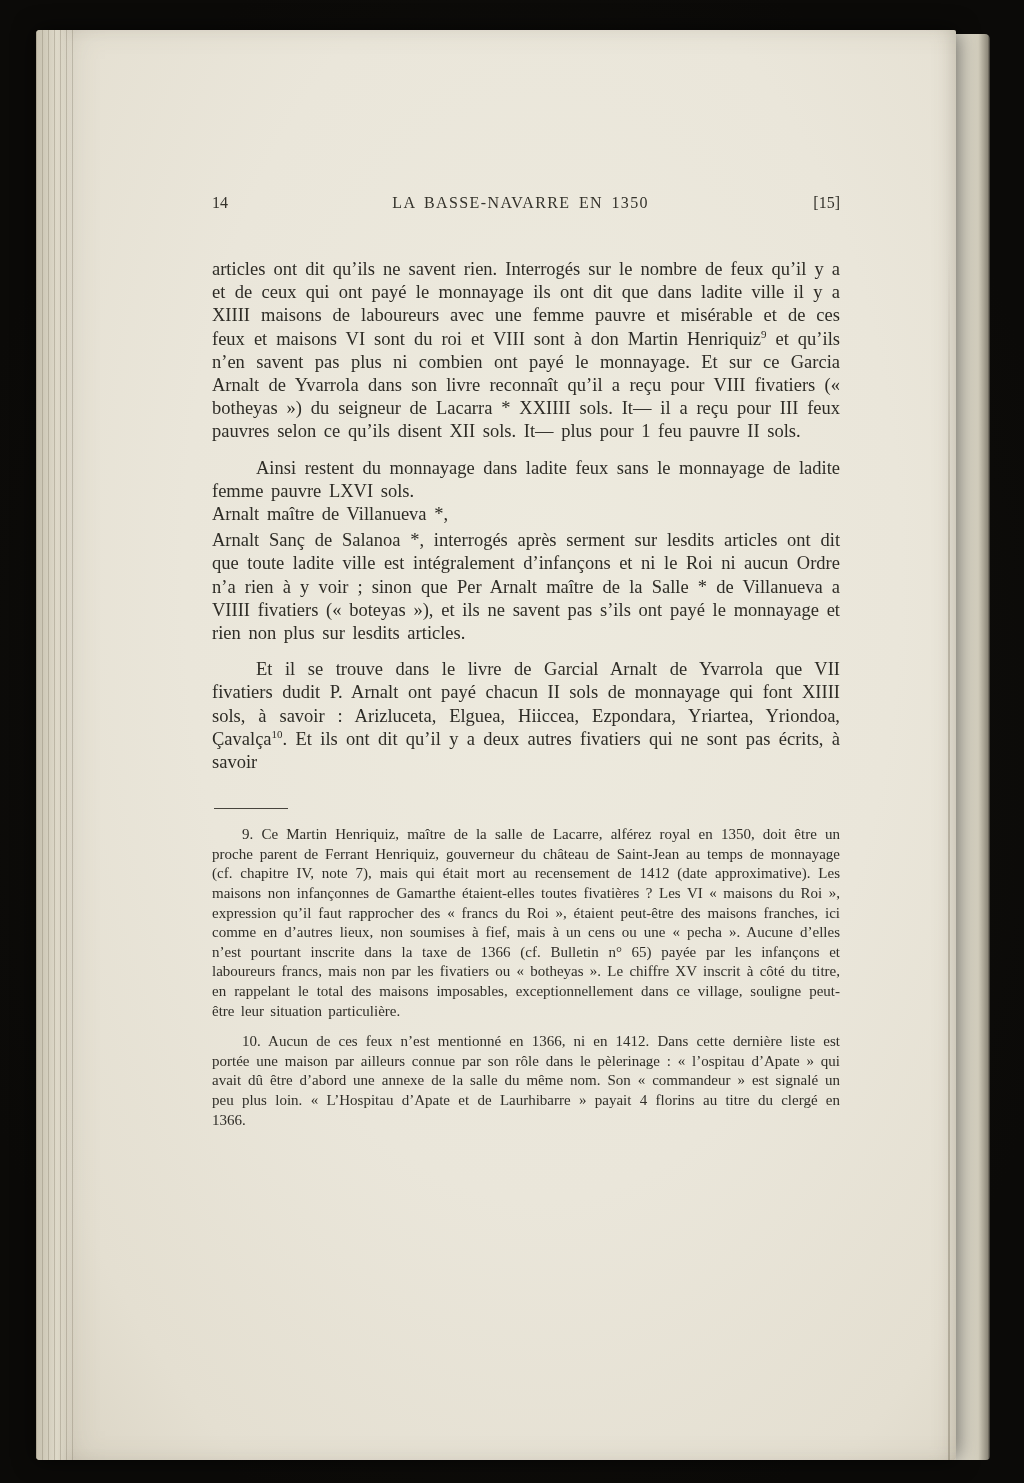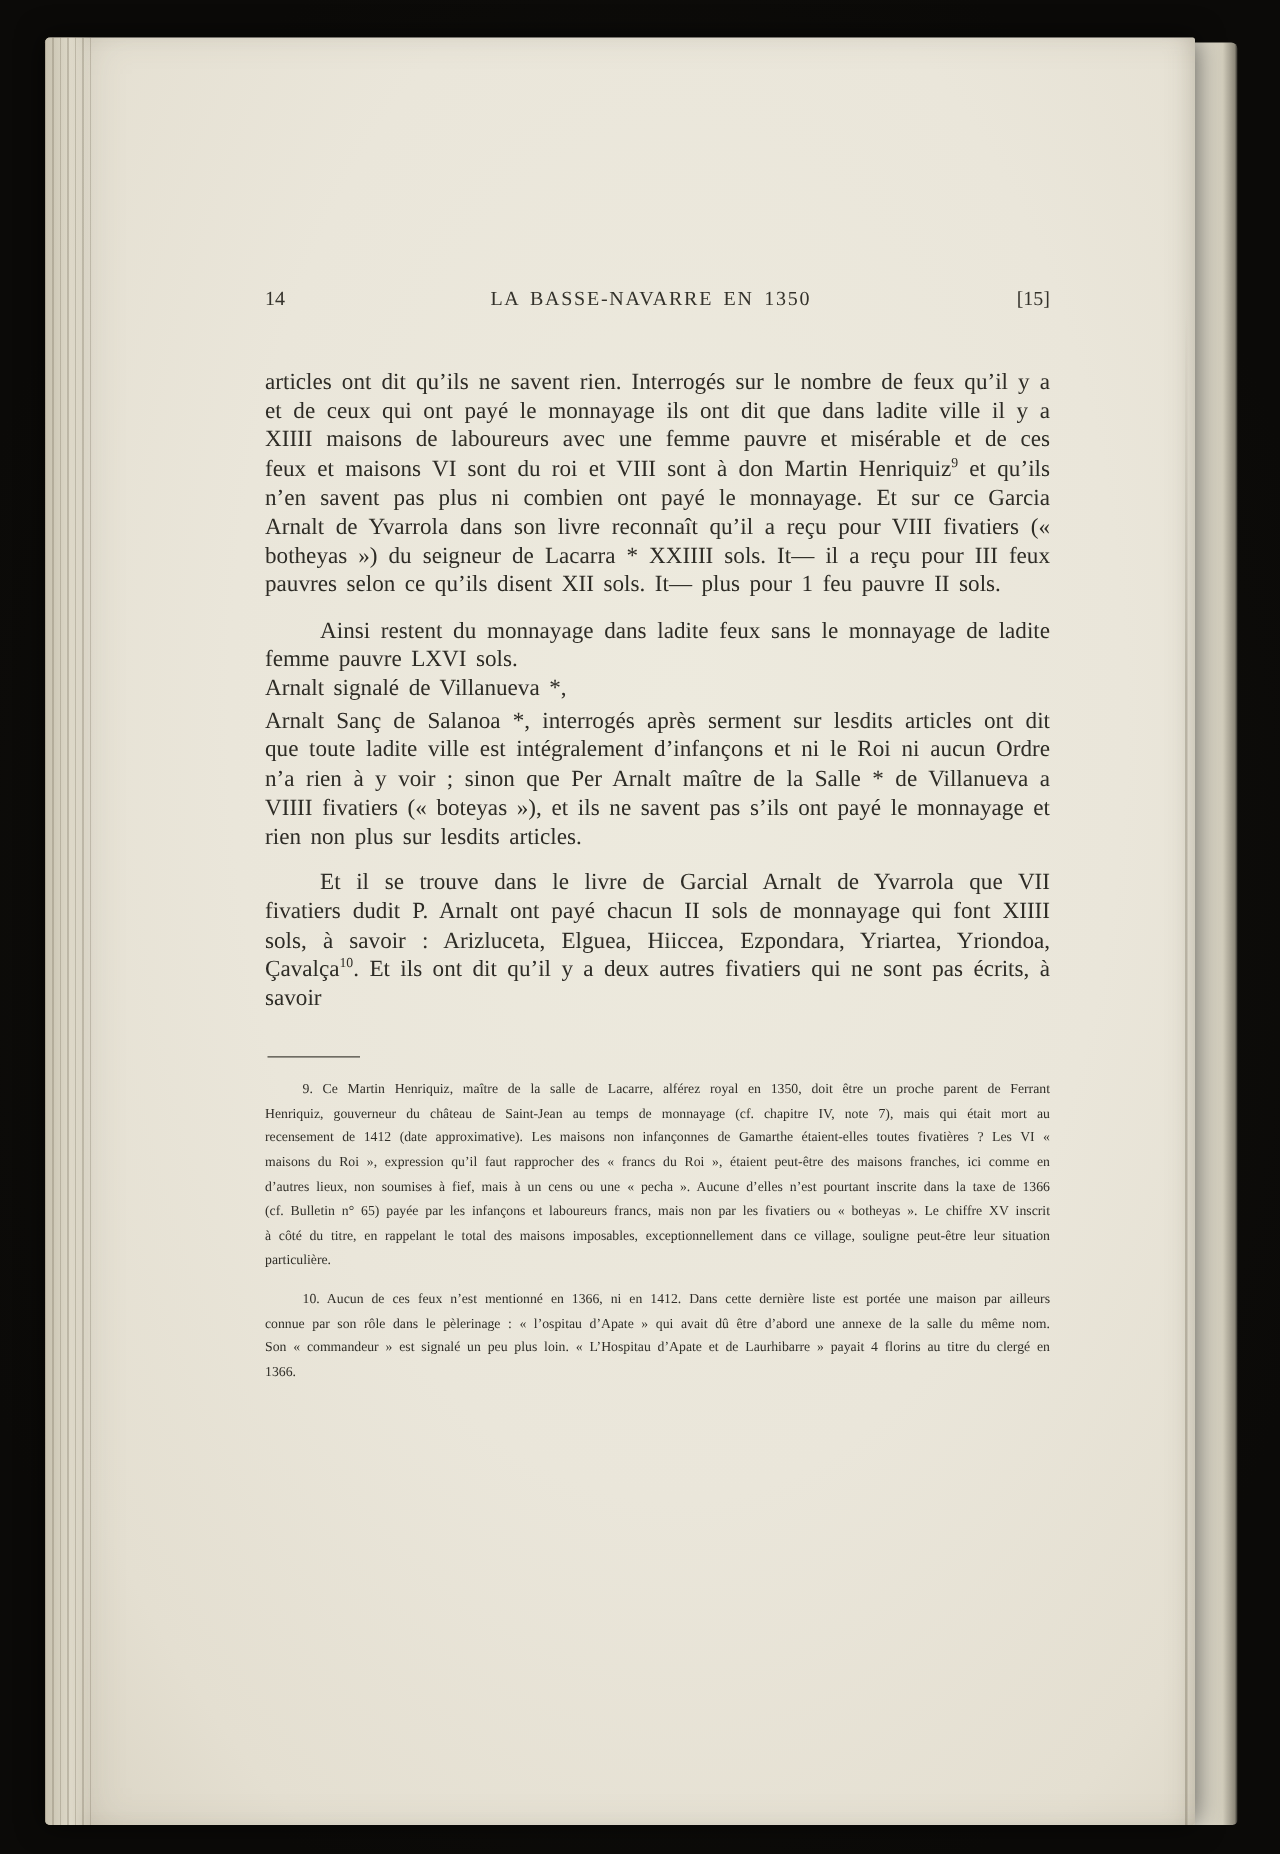--- a/index.html
+++ b/index.html
@@ -75,21 +75,20 @@
   .running-head {
     display: flex;
     justify-content: space-between;
     align-items: baseline;
     font-size: 16px;
     color: #34322b;
   }
   .running-head .head-title {
     letter-spacing: 1.4px;
     word-spacing: 3px;
-    margin-top: 37px;
   }
   .article {
     margin-top: 46px;
     font-size: 18.5px;
     line-height: 23.2px;
     text-align: justify;
     word-spacing: 3px;
   }
   .para { margin: 0; }
   .kind-continuation { margin: 0; }
@@ -111,21 +110,21 @@
     line-height: 0;
   }
   .footnotes { margin-top: 34px; }
   .fn-rule {
     width: 74px;
     height: 0;
     border-top: 1.5px solid #47443d;
     margin: 0 0 16px 2px;
   }
   .footnote {
-    font-size: 11px;
+    font-size: 15px;
     line-height: 19.6px;
     text-align: justify;
     text-indent: 30px;
     word-spacing: 2.5px;
     margin: 0 0 11px;
     color: #302e28;
   }
 </style>
 </head>
 <body>
@@ -139,21 +138,21 @@
     <div class="text-col">
       <div class="running-head">
         <span class="head-page-num">14</span>
         <span class="head-title">LA BASSE-NAVARRE EN 1350</span>
         <span class="head-folio">[15]</span>
       </div>
 
       <div class="article">
           <p class="para kind-continuation"><span class="seg-italic">articles ont dit qu’ils ne savent rien. Interrogés sur le nombre de feux qu’il y a et de ceux qui ont payé le monnayage ils ont dit que dans ladite ville il y a XIIII maisons de laboureurs avec une femme pauvre et misérable et de ces feux et maisons VI sont du roi et VIII sont à don Martin Henriquiz</span><span class="seg-sup">9</span><span class="seg-italic"> et qu’ils n’en savent pas plus ni combien ont payé le monnayage. Et sur ce Garcia Arnalt de </span><span class="seg-roman">Yvarrola</span><span class="seg-italic"> dans son livre reconnaît qu’il a reçu pour VIII fivatiers (« botheyas ») du seigneur de </span><span class="seg-roman">Lacarra *</span><span class="seg-italic"> XXIIII sols. It— il a reçu pour III feux pauvres selon ce qu’ils disent XII sols. It— plus pour 1 feu pauvre II sols.</span></p>
           <p class="para kind-indented"><span class="seg-italic">Ainsi restent du monnayage dans ladite feux sans le monnayage de ladite femme pauvre LXVI sols.</span></p>
-          <p class="para kind-line"><span class="seg-italic">Arnalt signalé de </span><span class="seg-roman">Villanueva *,</span></p>
+          <p class="para kind-line"><span class="seg-italic">Arnalt maître de </span><span class="seg-roman">Villanueva *,</span></p>
           <p class="para kind-run-on"><span class="seg-italic">Arnalt Sanç de </span><span class="seg-roman">Salanoa *,</span><span class="seg-italic"> interrogés après serment sur lesdits articles ont dit que toute ladite ville est intégralement d’infançons et ni le Roi ni aucun Ordre n’a rien à y voir ; sinon que Per Arnalt maître de la </span><span class="seg-roman">Salle *</span><span class="seg-italic"> de Villanueva a VIIII fivatiers (« boteyas »), et ils ne savent pas s’ils ont payé le monnayage et rien non plus sur lesdits articles.</span></p>
           <p class="para kind-indented"><span class="seg-italic">Et il se trouve dans le livre de Garcial Arnalt de </span><span class="seg-roman">Yvarrola</span><span class="seg-italic"> que VII fivatiers dudit P. Arnalt ont payé chacun II sols de monnayage qui font XIIII sols, à savoir : </span><span class="seg-roman">Arizluceta, Elguea, Hiiccea, Ezpondara, Yriartea, Yriondoa, Çavalça</span><span class="seg-sup">10</span><span class="seg-italic">. Et ils ont dit qu’il y a deux autres fivatiers qui ne sont pas écrits, à savoir</span></p>
         </div>
 
       <div class="footnotes">
         <div class="fn-rule"></div>
         <div>
             <p class="footnote"><span class="seg-roman">9. Ce Martin Henriquiz, maître de la salle de Lacarre, alférez royal en 1350, doit être un proche parent de Ferrant Henriquiz, gouverneur du château de Saint-Jean au temps de monnayage (cf. chapitre IV, note 7), mais qui était mort au recensement de 1412 (date approximative). Les maisons non infançonnes de Gamarthe étaient-elles toutes fivatières ? Les VI « maisons du Roi », expression qu’il faut rapprocher des « francs du Roi », étaient peut-être des maisons franches, ici comme en d’autres lieux, non soumises à fief, mais à un cens ou une « pecha ». Aucune d’elles n’est pourtant inscrite dans la taxe de 1366 (cf. Bulletin n° 65) payée par les infançons et laboureurs francs, mais non par les fivatiers ou « botheyas ». Le chiffre XV inscrit à côté du titre, en rappelant le total des maisons imposables, exceptionnellement dans ce village, souligne peut-être leur situation particulière.</span></p>
             <p class="footnote"><span class="seg-roman">10. Aucun de ces feux n’est mentionné en 1366, ni en 1412. Dans cette dernière liste est portée une maison par ailleurs connue par son rôle dans le pèlerinage : « </span><span class="seg-italic">l’ospitau d’Apate</span><span class="seg-roman"> » qui avait dû être d’abord une annexe de la salle du même nom. Son « </span><span class="seg-italic">commandeur</span><span class="seg-roman"> » est signalé un peu plus loin. « </span><span class="seg-italic">L’Hospitau d’Apate et de Laurhibarre</span><span class="seg-roman"> » payait 4 florins au titre du clergé en 1366.</span></p>
           </div>

